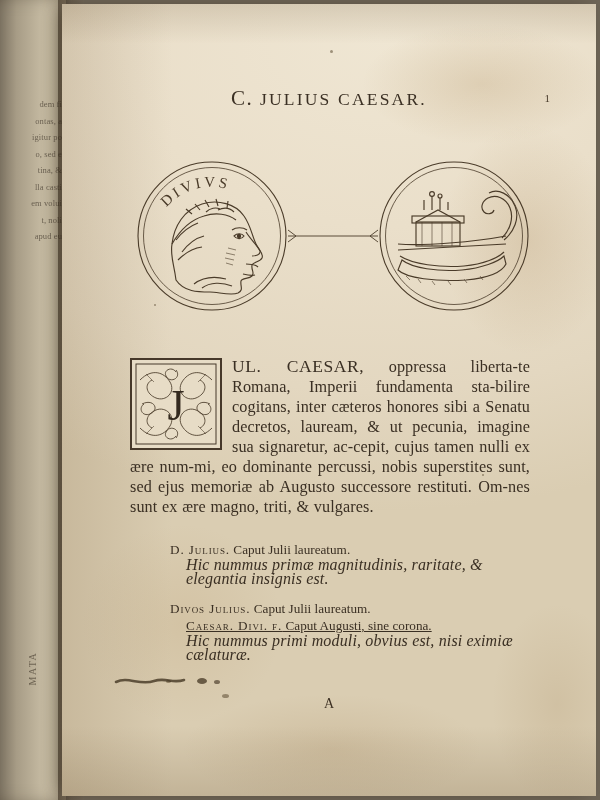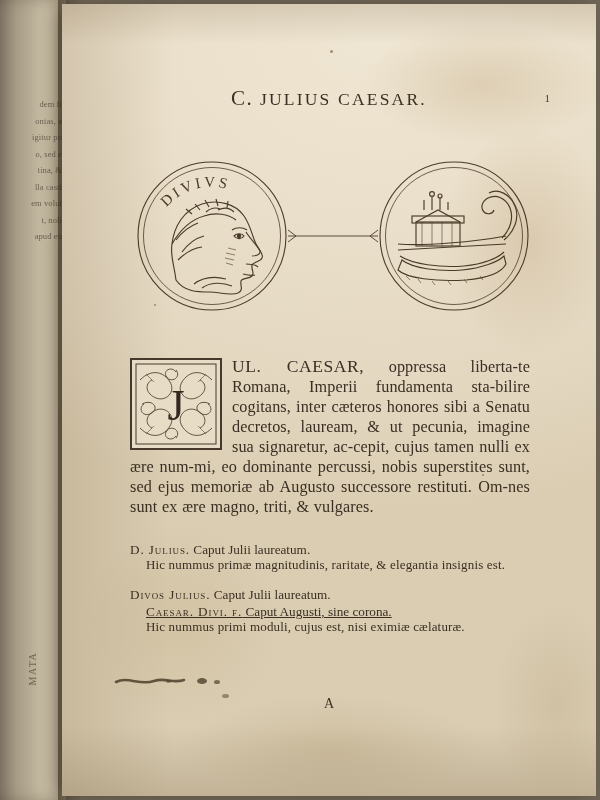--- a/index.html
+++ b/index.html
@@ -181,27 +181,28 @@
   }
 
   
   .entries {
     position: absolute;
     left: 68px;
     top: 538px;
     width: 410px;
     color: #3a2f23;
   }
-  .entry { margin-bottom: 15px; }
+  .entry { margin-bottom: 15px; margin-left: 40px; }
   .ent-line { font-size: 13.2px; line-height: 16.4px; }
   .ent-line.indent1 { padding-left: 16px; }
   .ent-line.indent2 { padding-left: 16px; text-decoration: underline; }
   .sc { font-variant: small-caps; letter-spacing: .9px; }
   .note {
-    font-size: 13px;
+    font-style: italic;
+    font-size: 16px;
     line-height: 14px;
     padding-left: 16px;
     letter-spacing: .15px;
   }
 
   .signature {
     position: absolute;
     left: 0; right: 0;
     bottom: 84px;
     text-align: center;
@@ -390,21 +391,21 @@
         <div class="note">Hic nummus primæ magnitudinis, raritate, &amp; elegantia insignis est.</div>
       </div>
 
       <div class="entry">
         <div class="ent-line">
           <span class="sc">Divos Julius.</span><span> Caput Julii laureatum.</span>
         </div>
         <div class="ent-line indent2">
           <span class="sc">Caesar. Divi. f.</span><span> Caput Augusti, sine corona.</span>
         </div>
-        <div class="note">Hic nummus primi moduli, cujus est, nisi eximiæ cælaturæ.</div>
+        <div class="note">Hic nummus primi moduli, obvius est, nisi eximiæ cælaturæ.</div>
       </div>
 
     </div>
 
     <div class="signature">A</div>
 
     <div class="top-shade"></div>
     <div class="bottom-shade"></div>
   </div>
 </div>

